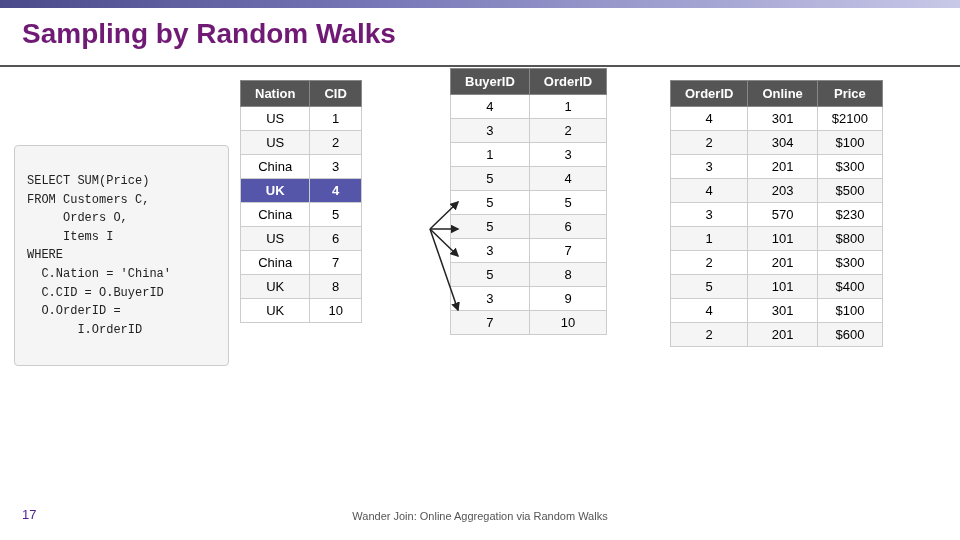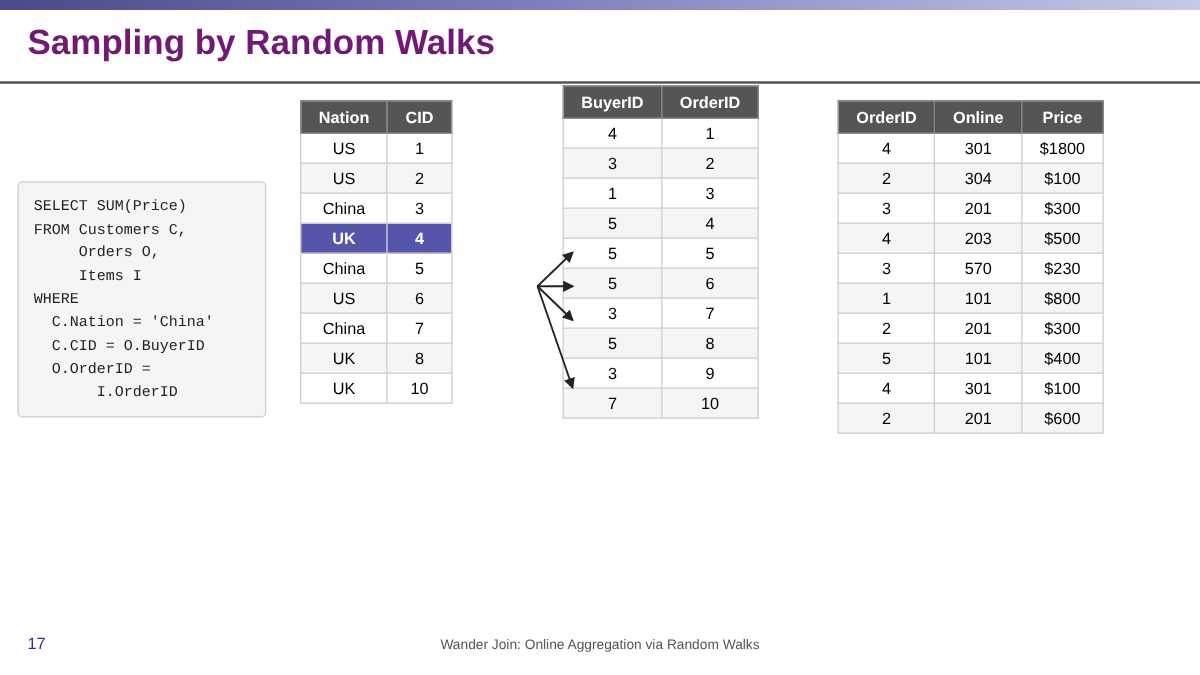--- a/index.html
+++ b/index.html
@@ -56,25 +56,25 @@
       left: 0; right: 0;
       height: 2px;
       background: #555;
     }
 
     
     .sql-block {
       position: absolute;
       top: 145px;
       left: 14px;
-      width: 199px;
+      width: 215px;
       background: #f5f5f5;
       border: 1px solid #ccc;
       border-radius: 4px;
-      padding: 10px 12px;
+      padding: 26px 12px;
       font-family: 'Courier New', monospace;
       font-size: 12px;
       color: #222;
       line-height: 1.55;
     }
 
     
     table {
       border-collapse: collapse;
       font-size: 13px;
@@ -248,21 +248,21 @@
       <tr>
         <th>OrderID</th>
         <th>Online</th>
         <th>Price</th>
       </tr>
     </thead>
     <tbody id="items-tbody">
         <tr>
           <td>4</td>
           <td>301</td>
-          <td>$1800</td>
+          <td>$2100</td>
         </tr>
         <tr>
           <td>2</td>
           <td>304</td>
           <td>$100</td>
         </tr>
         <tr>
           <td>3</td>
           <td>201</td>
           <td>$300</td>

